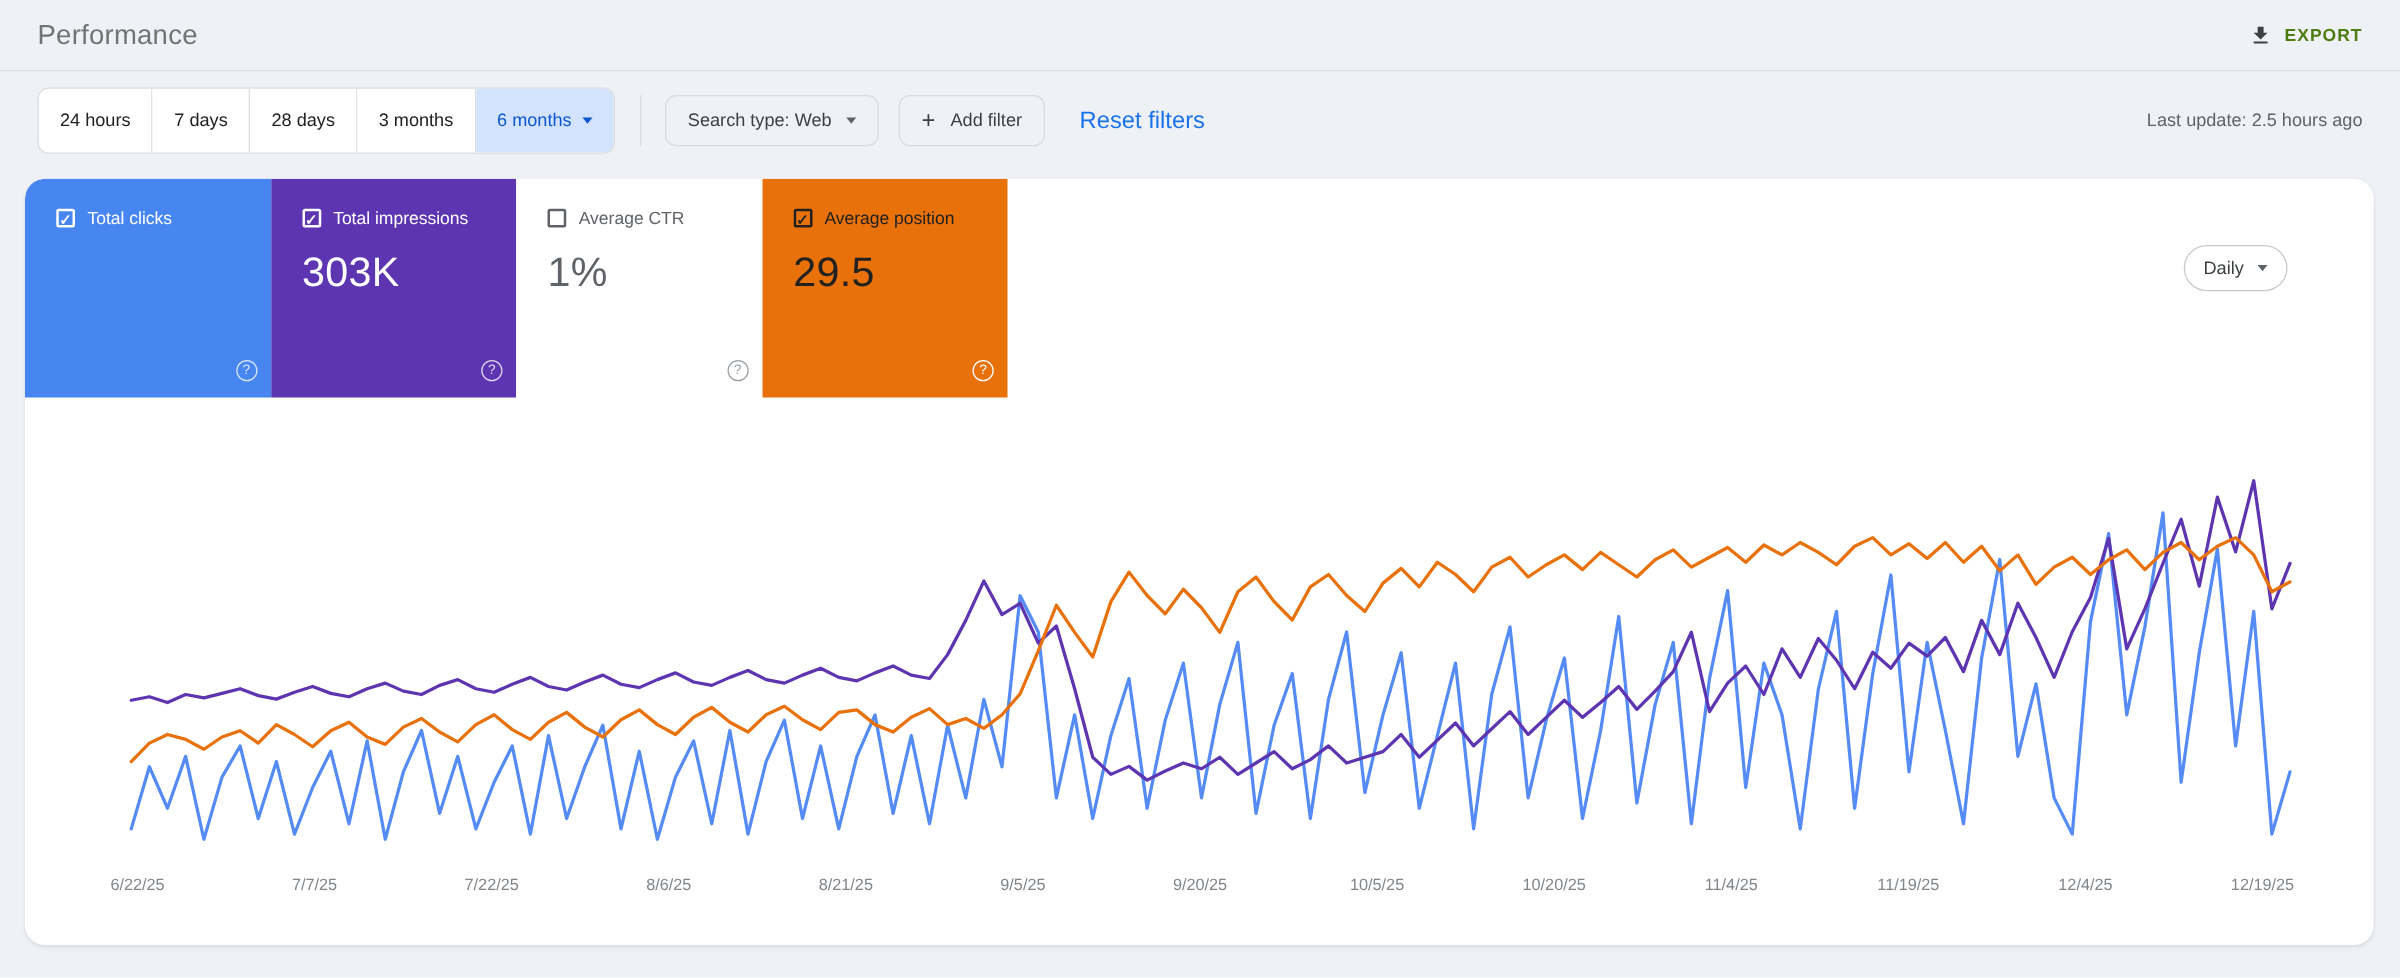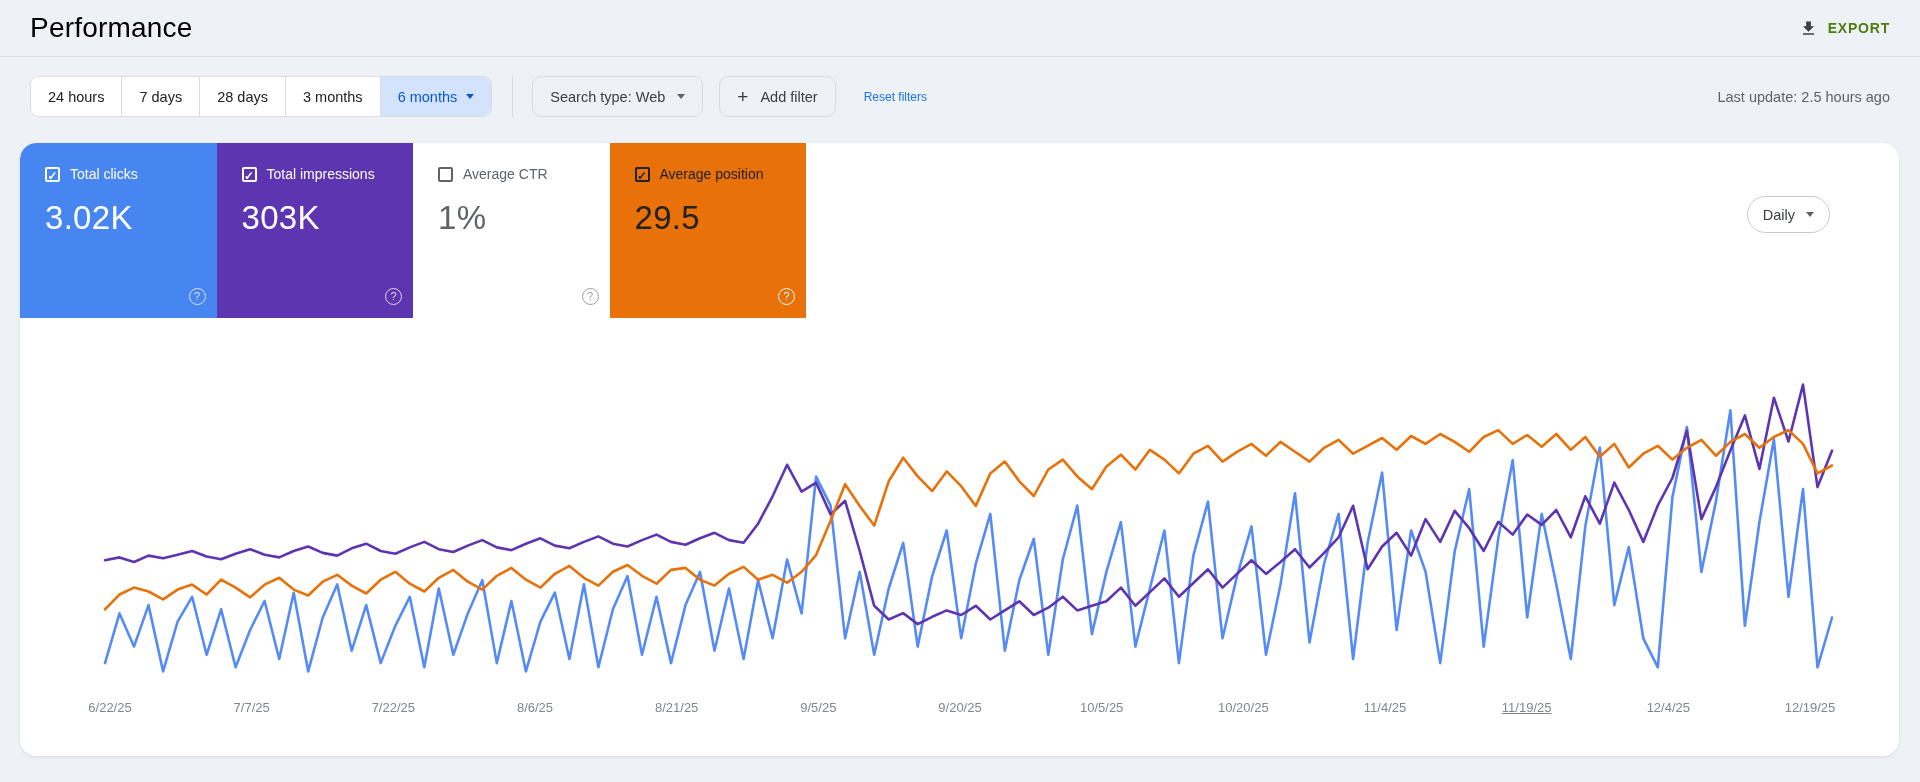--- a/index.html
+++ b/index.html
@@ -1,38 +1,38 @@
 <!DOCTYPE html>
 <html><head>
 <meta charset="utf-8">
 <style>
   * { margin:0; padding:0; box-sizing:border-box; }
   html,body { width:1920px; height:782px; overflow:hidden; }
   body { font-family:"Liberation Sans", sans-serif; background:#eef1f6; position:relative; }
 
   
   .topbar { height:57px; display:flex; align-items:center; padding:0 30px; border-bottom:1px solid #dde0e5; }
-  .page-title { font-size:28px; font-weight:500; color:#000000; letter-spacing:.2px; }
+  .page-title { font-size:22px; font-weight:500; color:#737373; letter-spacing:.2px; }
   .export-btn { margin-left:auto; display:flex; align-items:center; gap:10px; cursor:pointer; color:#3c4043; }
   .export-btn svg { width:19px; height:19px; fill:#3c4043; }
   .export-label { font-size:14px; font-weight:700; letter-spacing:.8px; color:#4d7c0f; }
 
   
   .filter-row { position:absolute; left:30px; right:30px; top:76px; height:41px; display:flex; align-items:center; }
-  .range-group { display:flex; height:41px; border:1px solid #dadce0; border-radius:9px; overflow:hidden; background:#fff; }
+  .range-group { display:flex; height:53px; border:1px solid #dadce0; border-radius:9px; overflow:hidden; background:#fff; }
   .range-btn { display:flex; align-items:center; gap:9px; padding:0 17px; font-size:14.5px; color:#202124; background:#fff; border:none; border-right:1px solid #dadce0; cursor:pointer; font-family:inherit; }
   .range-btn:last-child { border-right:none; }
   .range-btn.selected { background:#d3e3fd; color:#0b57d0; font-weight:500; }
   .caret { width:0; height:0; border-left:4.5px solid transparent; border-right:4.5px solid transparent; border-top:5px solid #5f6368; display:inline-block; }
   .range-btn.selected .caret { border-top-color:#0b57d0; }
   .vsep { width:1px; height:41px; background:#dadce0; margin:0 19px 0 20px; }
   .pill-btn { display:flex; align-items:center; gap:12px; height:41px; padding:0 17px; border:1px solid #dadce0; border-radius:9px; background:transparent; font-size:14.5px; color:#3c4043; cursor:pointer; font-family:inherit;justify-content:flex-end; }
   .pill-btn + .pill-btn { margin-left:16px; }
   .plus-glyph { font-size:19px; color:#3c4043; line-height:1; }
-  .reset-link { margin-left:28px; font-size:12px; color:#1a73e8; font-weight:500; cursor:pointer; }
+  .reset-link { margin-left:28px; font-size:19px; color:#1a73e8; font-weight:500; cursor:pointer; }
   .last-update { margin-left:auto; font-size:14.5px; color:#5f6368; }
 
   
   .panel { position:absolute; left:20px; top:143px; width:1879px; height:613px; background:#fff; border-radius:16px; box-shadow:0 1px 3px rgba(60,64,67,.12); overflow:hidden; }
 
   
   .cards { position:absolute; left:0; top:0; display:flex; }
   .card { width:196.5px; height:175px; padding:23px 0 0 25px; position:relative; cursor:pointer; }
   .card-label-row { display:flex; align-items:center; gap:10px; }
   .cb { width:15px; height:15px; border:2px solid currentColor; border-radius:2px; font-size:12px; font-weight:700; line-height:14px; text-align:center; flex:none; }
@@ -103,31 +103,30 @@
       <div class="x-label" style="left: 90px;">6/22/25</div>
       <div class="x-label" style="left: 231.667px;">7/7/25</div>
       <div class="x-label" style="left: 373.333px; text-align: right;">7/22/25</div>
       <div class="x-label" style="left: 515px;">8/6/25</div>
       <div class="x-label" style="left: 656.667px;">8/21/25</div>
       <div class="x-label" style="left: 798.333px;">9/5/25</div>
       <div class="x-label" style="left: 940px;">9/20/25</div>
       <div class="x-label" style="left: 1081.67px;">10/5/25</div>
       <div class="x-label" style="left: 1223.33px;">10/20/25</div>
       <div class="x-label" style="left: 1365px;">11/4/25</div>
-      <div class="x-label" style="left: 1506.67px; text-decoration: underline;">11/19/25</div>
+      <div class="x-label" style="left: 1506.67px;">11/19/25</div>
       <div class="x-label" style="left: 1648.33px;">12/4/25</div>
       <div class="x-label" style="left: 1790px;">12/19/25</div>
     </div>
   <div class="cards" id="cards">
       <div class="card" style="background: rgb(71, 134, 240); color: rgb(255, 255, 255); border-top-left-radius: 16px;">
         <div class="card-label-row">
           <span class="cb">✓</span>
           <span class="card-label">Total clicks</span>
         </div>
-        <div class="card-value">3.02K</div>
         <span class="help" style="color: rgba(255, 255, 255, 0.8); border-color: rgba(255, 255, 255, 0.8);">?</span>
       </div>
       <div class="card" style="background: rgb(94, 53, 177); color: rgb(255, 255, 255);">
         <div class="card-label-row">
           <span class="cb">✓</span>
           <span class="card-label">Total impressions</span>
         </div>
         <div class="card-value">303K</div>
         <span class="help" style="color: rgba(255, 255, 255, 0.8); border-color: rgba(255, 255, 255, 0.8);">?</span>
       </div>

